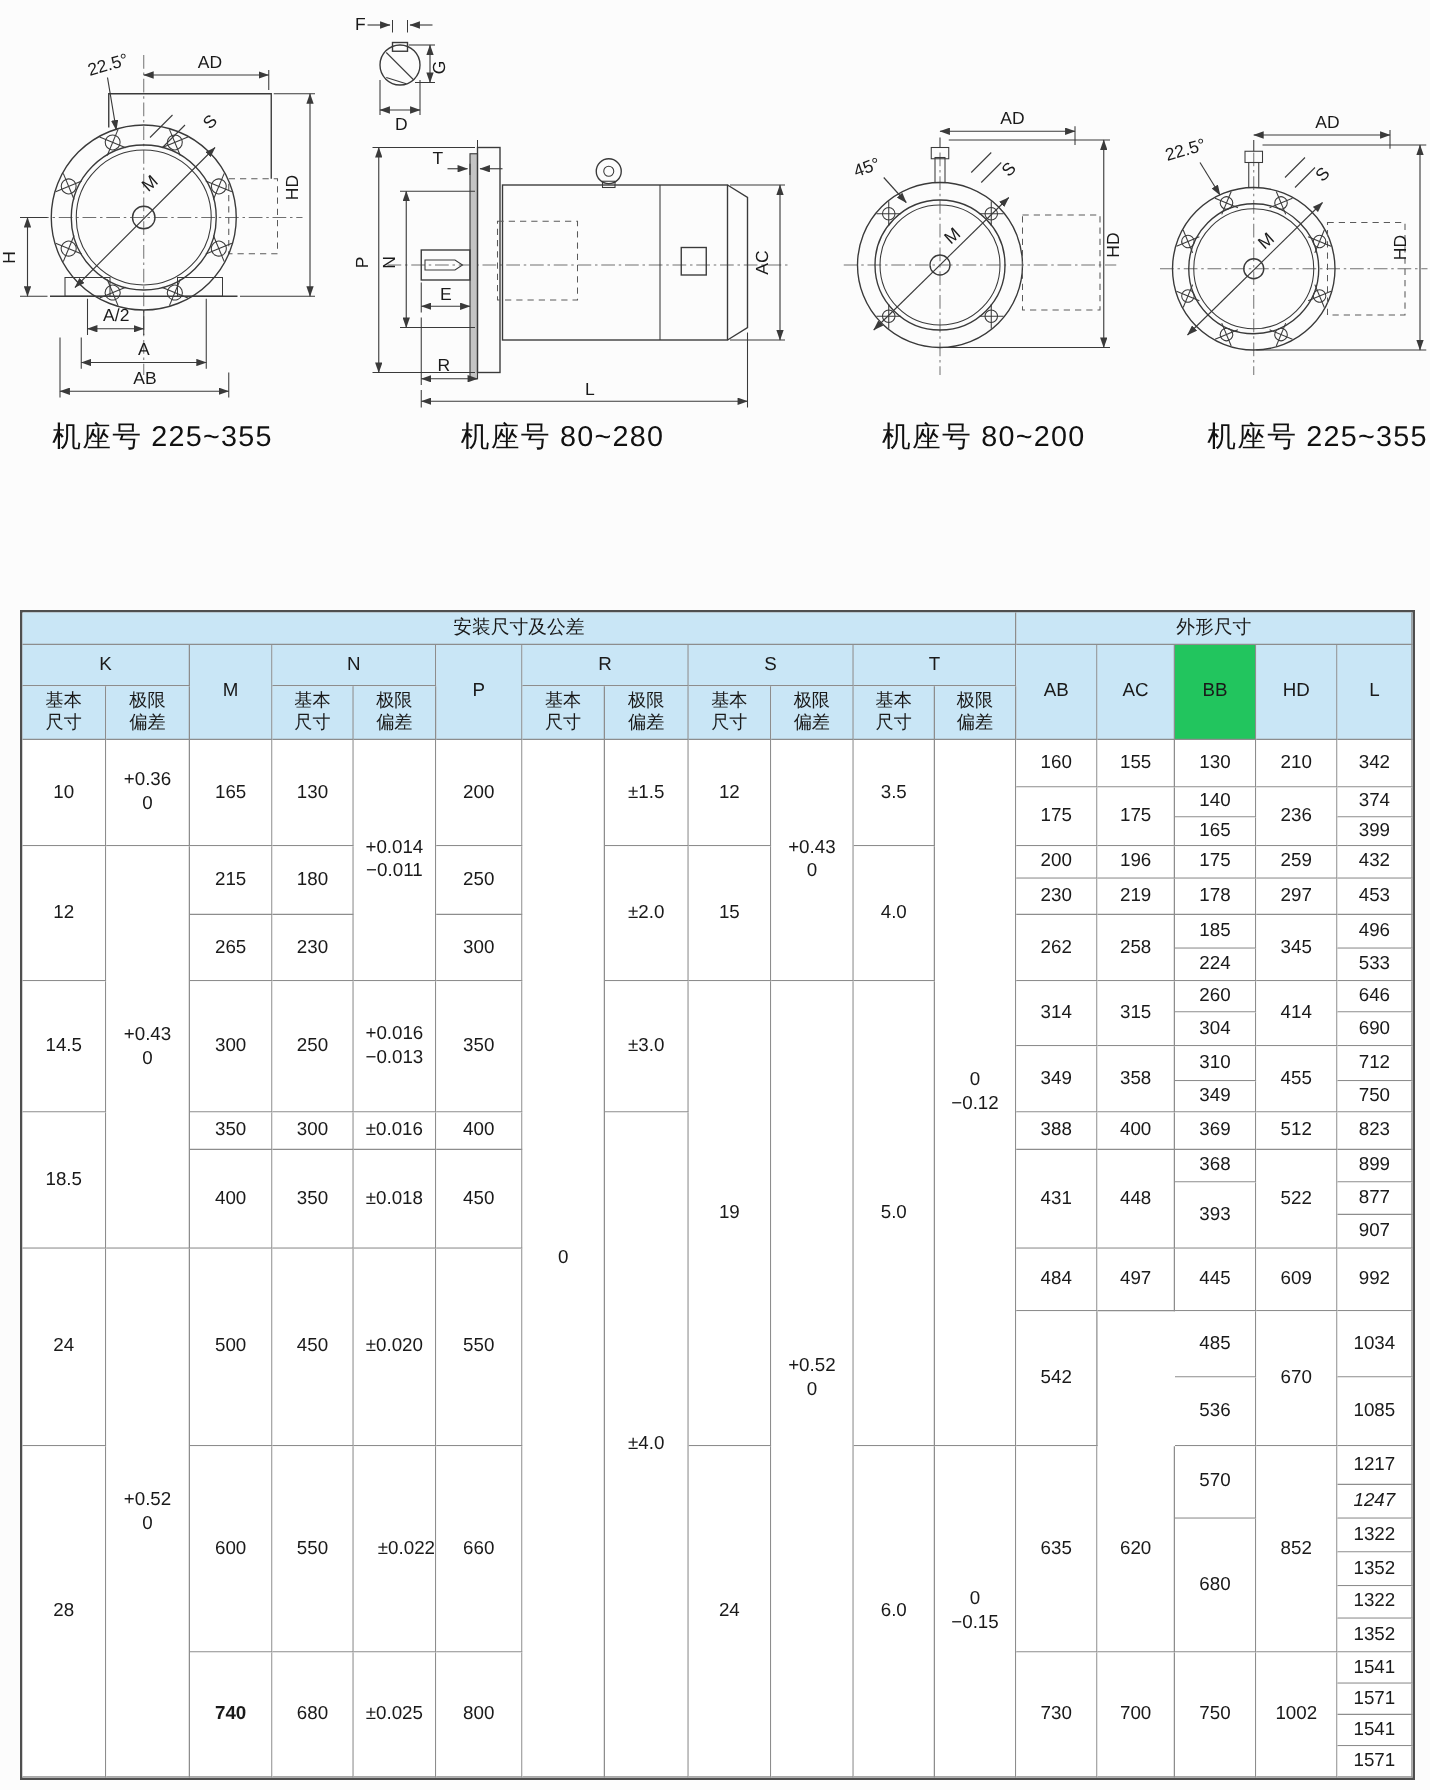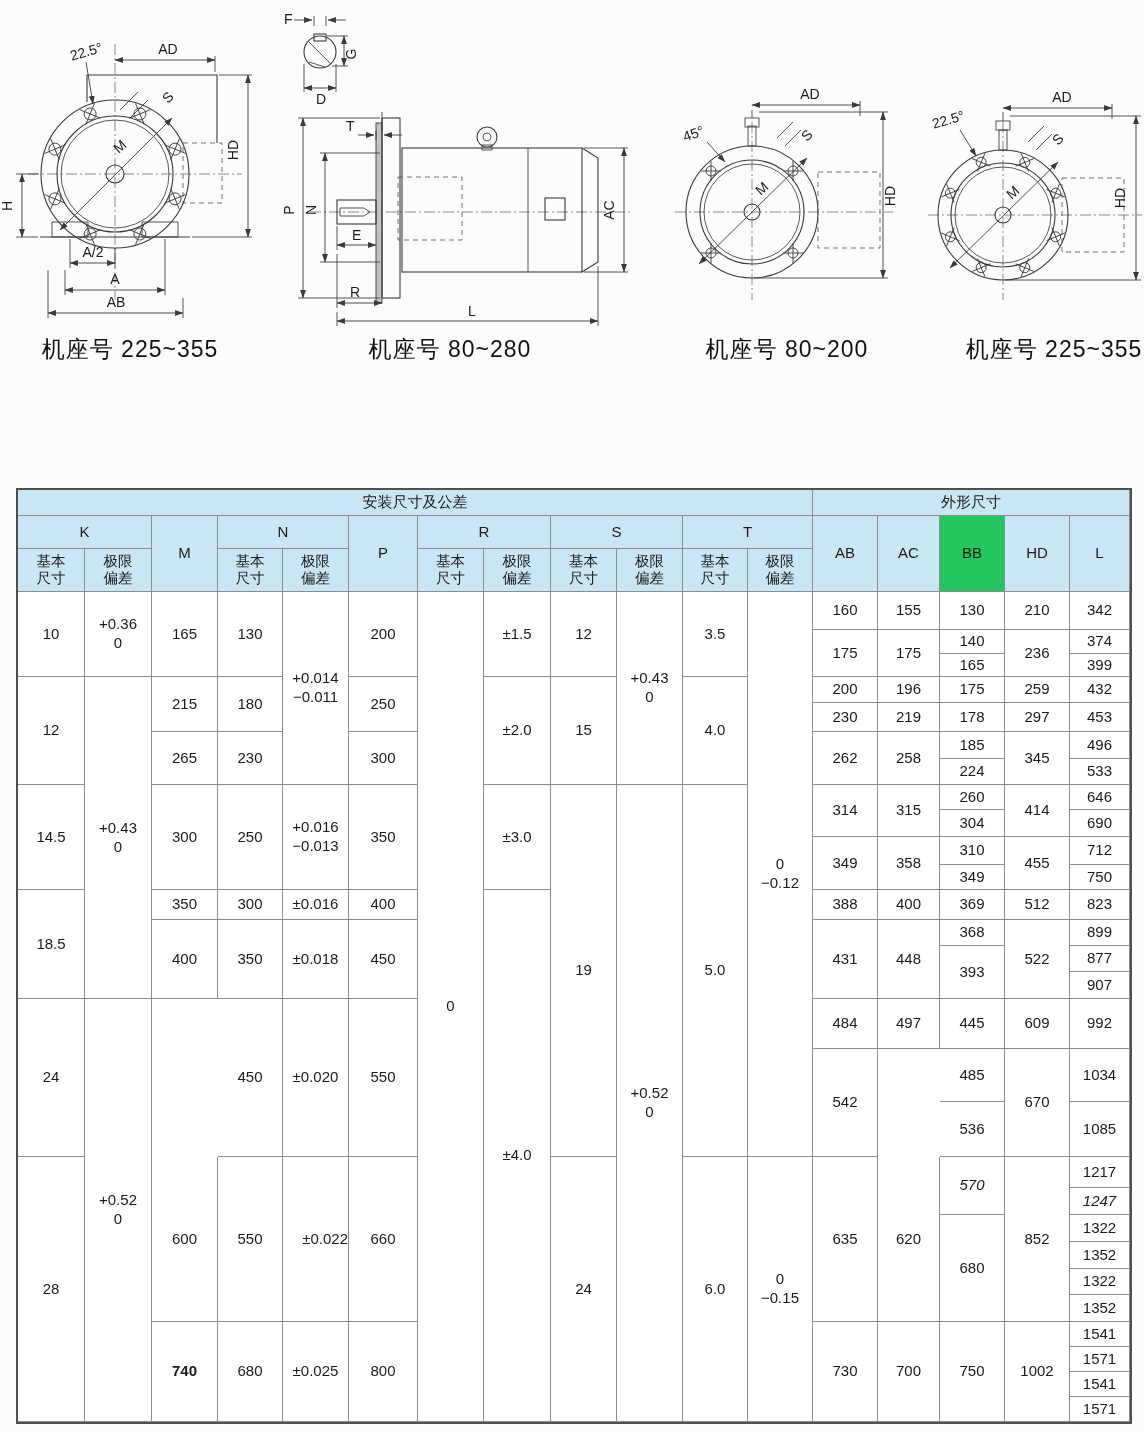--- a/index.html
+++ b/index.html
@@ -383,20 +383,21 @@
       <div class="cell" style="grid-area: 7 / 2 / span 12 / span 1;"><span>+0.43
 0</span></div>
       <div class="cell" style="grid-area: 19 / 2 / span 13 / span 1;"><span>+0.52
 0</span></div>
       <div class="cell" style="grid-area: 4 / 3 / span 3 / span 1;"><span>165</span></div>
       <div class="cell" style="grid-area: 7 / 3 / span 2 / span 1;"><span>215</span></div>
       <div class="cell" style="grid-area: 9 / 3 / span 2 / span 1;"><span>265</span></div>
       <div class="cell" style="grid-area: 11 / 3 / span 4 / span 1;"><span>300</span></div>
       <div class="cell" style="grid-area: 15 / 3 / span 1 / span 1;"><span>350</span></div>
       <div class="cell" style="grid-area: 16 / 3 / span 3 / span 1;"><span>400</span></div>
+      <div class="cell" style="grid-area: 19 / 3 / span 3 / span 1;"><span>500</span></div>
       <div class="cell" style="grid-area: 22 / 3 / span 6 / span 1;"><span>600</span></div>
       <div class="cell" style="grid-area: 28 / 3 / span 4 / span 1; font-weight: bold;"><span>740</span></div>
       <div class="cell" style="grid-area: 4 / 4 / span 3 / span 1;"><span>130</span></div>
       <div class="cell" style="grid-area: 7 / 4 / span 2 / span 1;"><span>180</span></div>
       <div class="cell" style="grid-area: 9 / 4 / span 2 / span 1;"><span>230</span></div>
       <div class="cell" style="grid-area: 11 / 4 / span 4 / span 1;"><span>250</span></div>
       <div class="cell" style="grid-area: 15 / 4 / span 1 / span 1;"><span>300</span></div>
       <div class="cell" style="grid-area: 16 / 4 / span 3 / span 1;"><span>350</span></div>
       <div class="cell" style="grid-area: 19 / 4 / span 3 / span 1;"><span>450</span></div>
       <div class="cell" style="grid-area: 22 / 4 / span 6 / span 1;"><span>550</span></div>
@@ -475,21 +476,21 @@
       <div class="cell" style="grid-area: 11 / 15 / span 1 / span 1;"><span>260</span></div>
       <div class="cell" style="grid-area: 12 / 15 / span 1 / span 1;"><span>304</span></div>
       <div class="cell" style="grid-area: 13 / 15 / span 1 / span 1;"><span>310</span></div>
       <div class="cell" style="grid-area: 14 / 15 / span 1 / span 1;"><span>349</span></div>
       <div class="cell" style="grid-area: 15 / 15 / span 1 / span 1;"><span>369</span></div>
       <div class="cell" style="grid-area: 16 / 15 / span 1 / span 1;"><span>368</span></div>
       <div class="cell" style="grid-area: 17 / 15 / span 2 / span 1;"><span>393</span></div>
       <div class="cell" style="grid-area: 19 / 15 / span 1 / span 1;"><span>445</span></div>
       <div class="cell" style="grid-area: 20 / 15 / span 1 / span 1;"><span>485</span></div>
       <div class="cell" style="grid-area: 21 / 15 / span 1 / span 1;"><span>536</span></div>
-      <div class="cell" style="grid-area: 22 / 15 / span 2 / span 1; font-style: italic;"><span>570</span></div>
+      <div class="cell" style="grid-area: 22 / 15 / span 2 / span 1;"><span>570</span></div>
       <div class="cell" style="grid-area: 24 / 15 / span 4 / span 1;"><span>680</span></div>
       <div class="cell" style="grid-area: 28 / 15 / span 4 / span 1;"><span>750</span></div>
       <div class="cell" style="grid-area: 4 / 16 / span 1 / span 1;"><span>210</span></div>
       <div class="cell" style="grid-area: 5 / 16 / span 2 / span 1;"><span>236</span></div>
       <div class="cell" style="grid-area: 7 / 16 / span 1 / span 1;"><span>259</span></div>
       <div class="cell" style="grid-area: 8 / 16 / span 1 / span 1;"><span>297</span></div>
       <div class="cell" style="grid-area: 9 / 16 / span 2 / span 1;"><span>345</span></div>
       <div class="cell" style="grid-area: 11 / 16 / span 2 / span 1;"><span>414</span></div>
       <div class="cell" style="grid-area: 13 / 16 / span 2 / span 1;"><span>455</span></div>
       <div class="cell" style="grid-area: 15 / 16 / span 1 / span 1;"><span>512</span></div>

